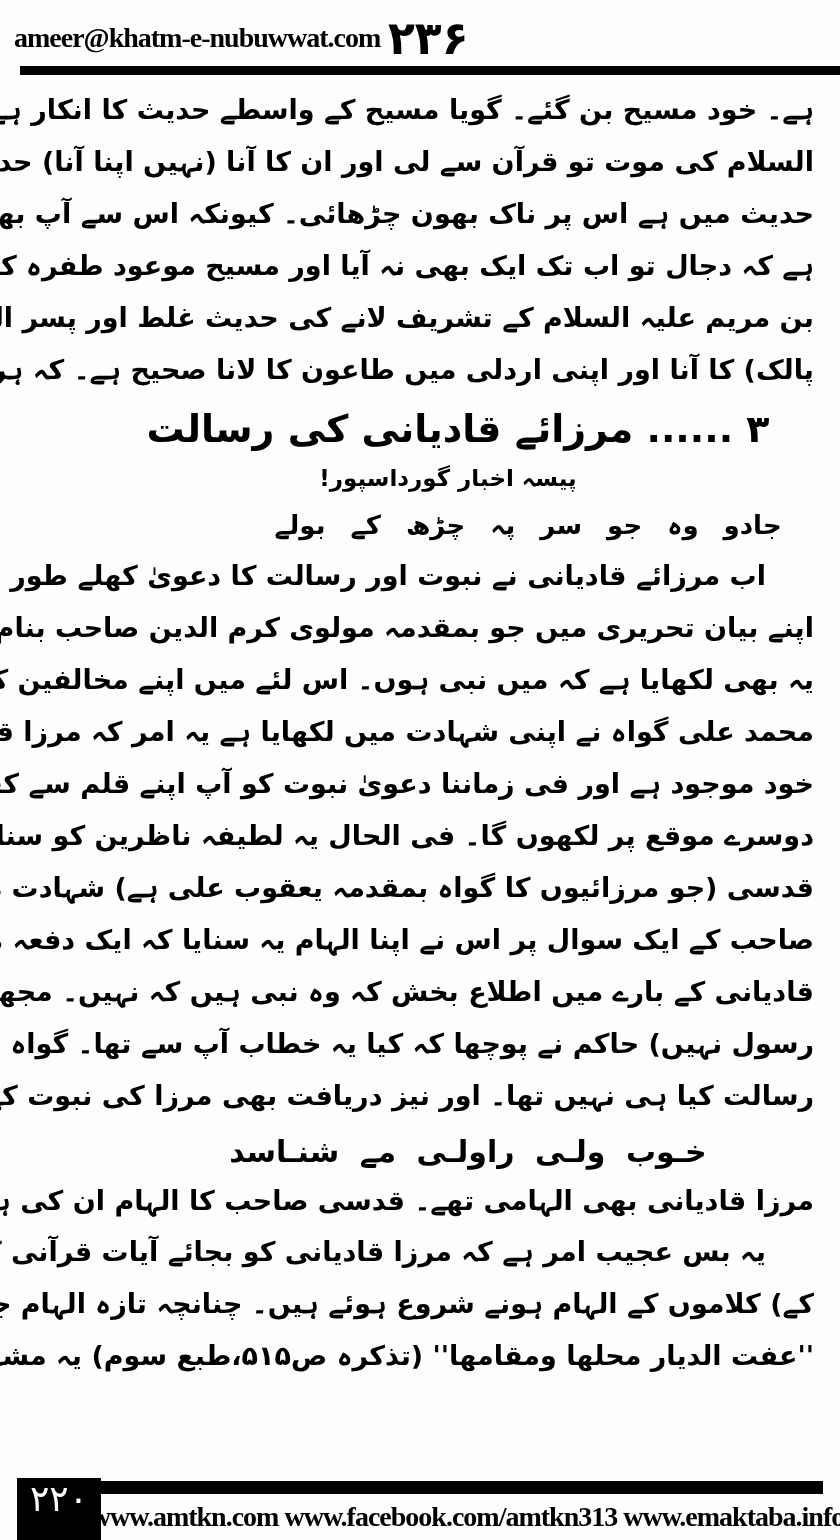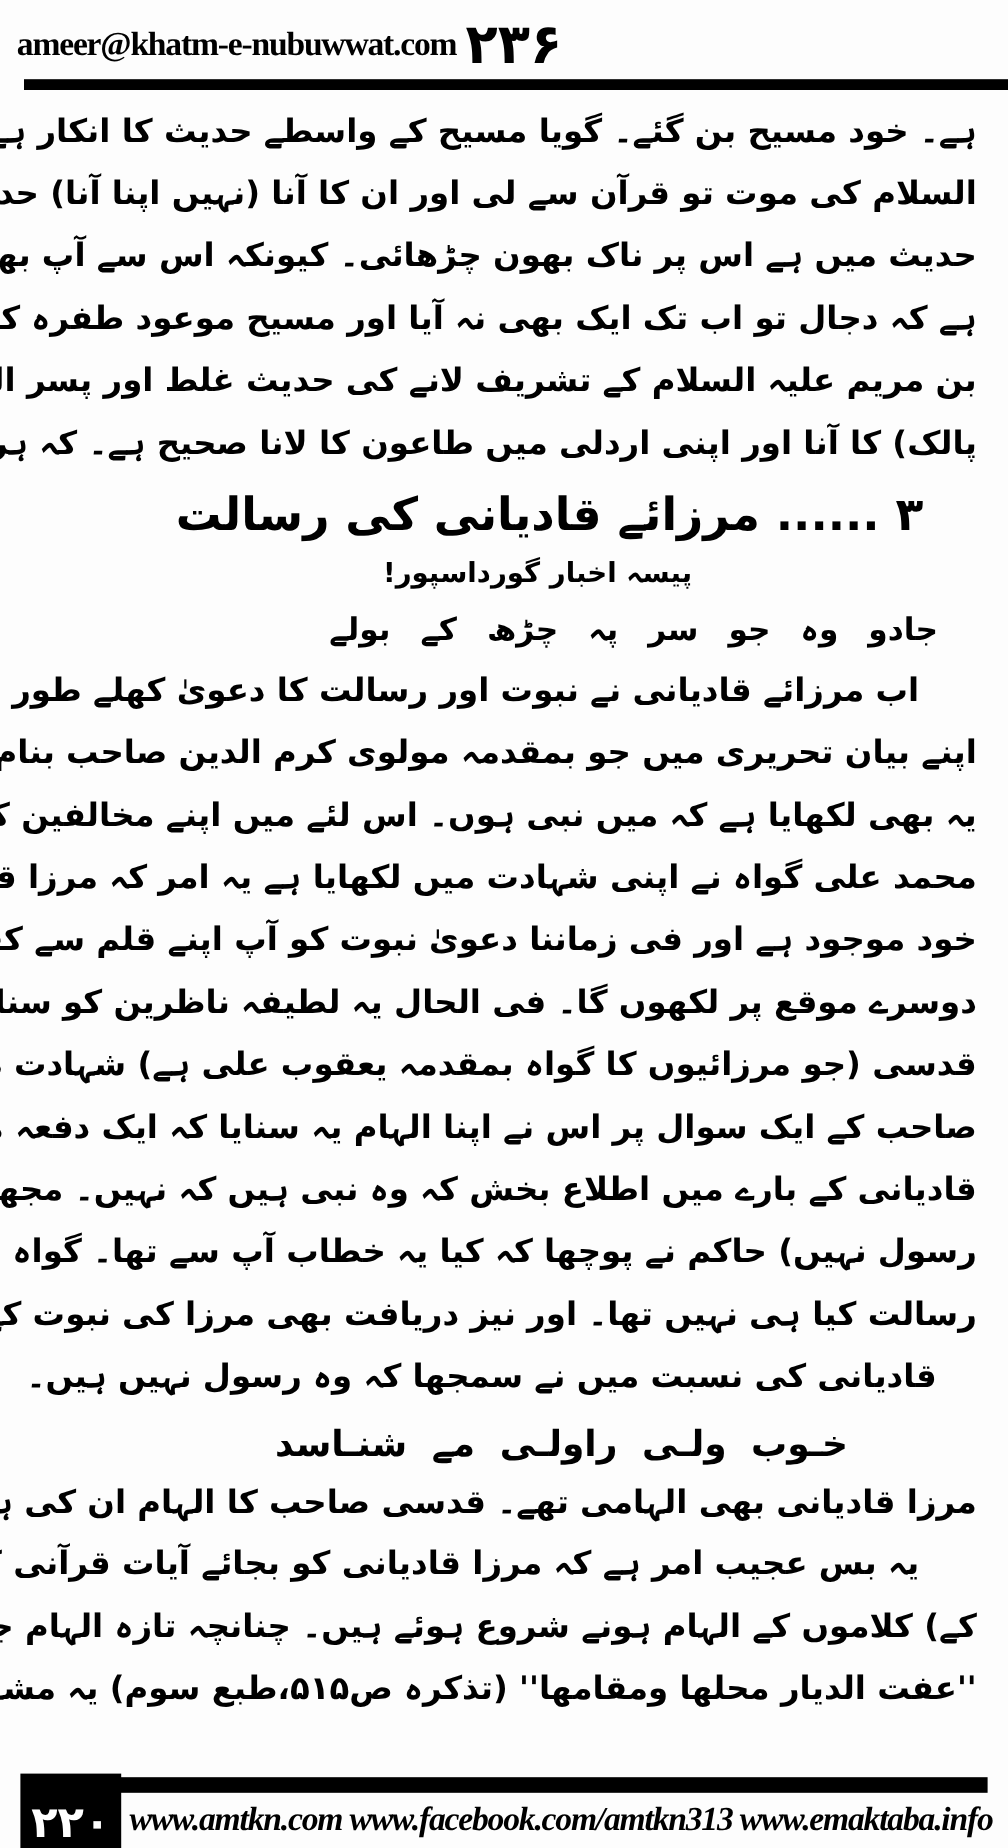--- a/index.html
+++ b/index.html
@@ -86,34 +86,33 @@
   .lead-line{
     text-align:right;
     font-size:27px;line-height:50px;
     white-space:nowrap;
   }
   
   .footer{position:absolute;left:0;right:0;bottom:0;height:64px;}
   .footer-box{
     position:absolute;left:17px;bottom:0;width:84px;height:62px;
     background:#000;color:#fff;
-    display:flex;align-items:flex-end;justify-content:center;
-    font-size:36px;font-weight:bold;
+    display:flex;align-items:flex-start;justify-content:center;
+    font-size:36px;font-weight:normal;
   }
   .footer-rule{
     position:absolute;left:20px;right:17px;bottom:46px;height:13px;
     background:#000;
   }
   .footer-links{
     position:absolute;left:100px;right:5px;bottom:2px;height:42px;
     display:flex;align-items:center;justify-content:center;
     font-family:"Liberation Serif",serif;
     font-weight:bold;font-size:28px;letter-spacing:-1px;
     white-space:nowrap;
-    font-style:italic;
   }
 </style>
 </head>
 <body>
 
 <div class="page">
 
   <div class="header">
     <div class="header-email">ameer@khatm-e-nubuwwat.com</div>
     <div class="header-pagenum">۲۳۶</div>
@@ -143,21 +142,20 @@
         <div class="t-line">اپنے بیان تحریری میں جو بمقدمہ مولوی کرم الدین صاحب بنام مرزا قادیانی داخل عدالت کیا ہے۔</div>
         <div class="t-line">یہ بھی لکھایا ہے کہ میں نبی ہوں۔ اس لئے میں اپنے مخالفین کو کذاب کہہ سکتا ہوں۔ ایسا ہی مولوی</div>
         <div class="t-line">محمد علی گواہ نے اپنی شہادت میں لکھایا ہے یہ امر کہ مرزا قادیانی کی سابقہ تصانیف میں اس کی تردید</div>
         <div class="t-line">خود موجود ہے اور فی زماننا دعویٰ نبوت کو آپ اپنے قلم سے کفر لکھ چکے ہیں۔ اس کی تشریح کسی</div>
         <div class="t-line">دوسرے موقع پر لکھوں گا۔ فی الحال یہ لطیفہ ناظرین کو سناتا ہوں کہ ۱۵/جون کو حافظ عبدالقدوس</div>
         <div class="t-line">قدسی (جو مرزائیوں کا گواہ بمقدمہ یعقوب علی ہے) شہادت دے رہا تھا تو مولوی کرم الدین</div>
         <div class="t-line">صاحب کے ایک سوال پر اس نے اپنا الہام یہ سنایا کہ ایک دفعہ میں نے دعا کی کہ خدایا مجھے مرزا</div>
         <div class="t-line">قادیانی کے بارے میں اطلاع بخش کہ وہ نبی ہیں کہ نہیں۔ مجھے الہام ہوا کہ ''لست مرسلاً'' (تو</div>
         <div class="t-line">رسول نہیں) حاکم نے پوچھا کہ کیا یہ خطاب آپ سے تھا۔ گواہ نے کہا کہ حضور میں نے دعویٰ</div>
         <div class="t-line">رسالت کیا ہی نہیں تھا۔ اور نیز دریافت بھی مرزا کی نبوت کے بارے میں تھی۔ یہ الہام مرزا</div>
-        <div class="t-line">قادیانی کی نسبت میں نے سمجھا کہ وہ رسول نہیں ہیں۔</div>
       </div>
 
     <div class="persian-heading">خـوب ولـی راولـی مے شنـاسد</div>
 
     <div class="lead-line">مرزا قادیانی بھی الہامی تھے۔ قدسی صاحب کا الہام ان کی ہی قلعی کھولنے لگا۔</div>
 
     <div class="para indent-first end-justify">
         <div class="t-line">یہ بس عجیب امر ہے کہ مرزا قادیانی کو بجائے آیات قرآنی کے شعرائے جاہلیت (کفار</div>
         <div class="t-line">کے) کلاموں کے الہام ہونے شروع ہوئے ہیں۔ چنانچہ تازہ الہام جو اخبار الحکم میں چھپا ہے۔</div>
         <div class="t-line">''عفت الدیار محلها ومقامها'' (تذکرہ ص۵۱۵،طبع سوم) یہ مشہور شاعر جاہلیت (کافر)لبید کا</div>

